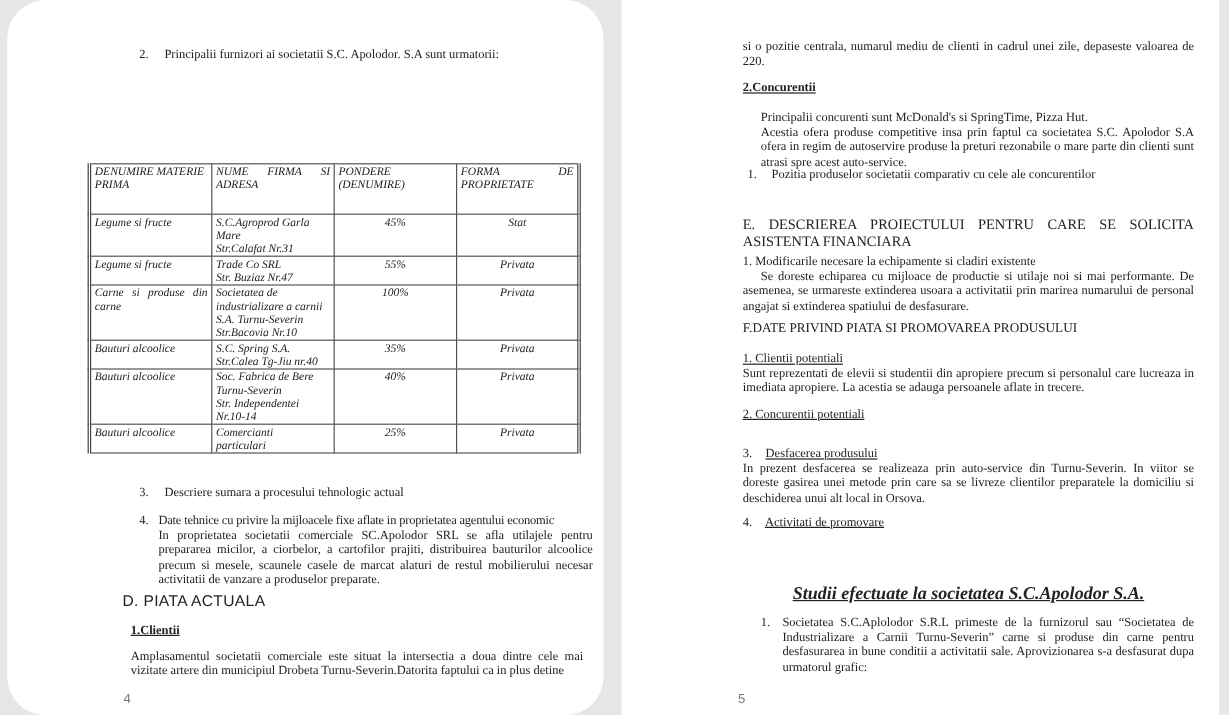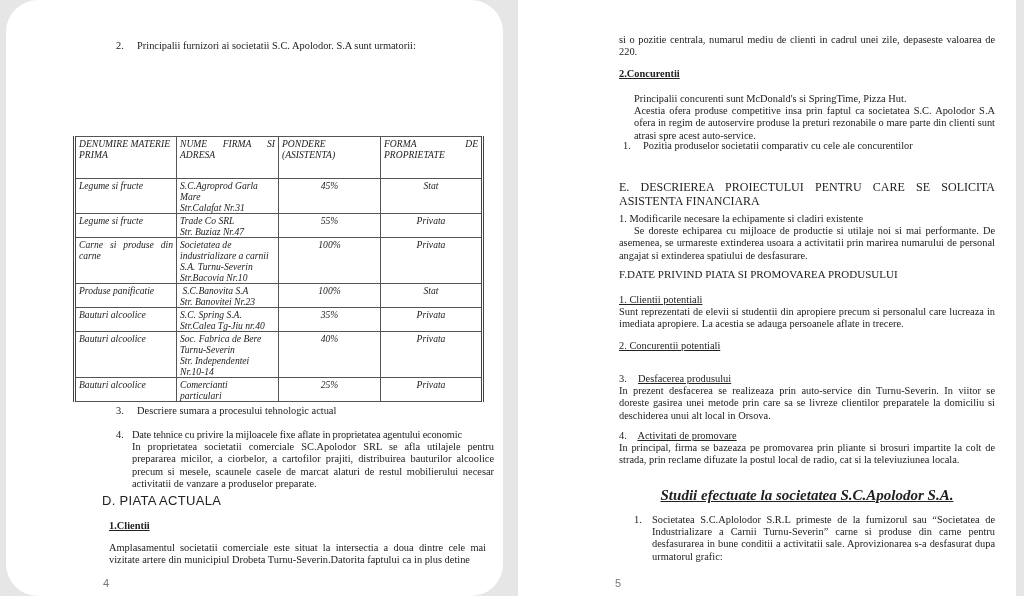--- a/index.html
+++ b/index.html
@@ -70,21 +70,21 @@
         <th>
           <div class="hdr-split">
             <span>NUME</span>
             <span>FIRMA</span>
             <span>SI</span>
           </div>
           <div>ADRESA</div>
         </th>
         <th>
           <div>PONDERE</div>
-          <div>(ASISTENTA)</div>
+          <div>(DENUMIRE)</div>
         </th>
         <th>
           <div class="hdr-split">
             <span>FORMA</span>
             <span>DE</span>
           </div>
           <div>PROPRIETATE</div>
         </th>
       </tr>
     </thead>
@@ -111,29 +111,20 @@
         <tr>
           <td class="j">Carne si produse din carne</td>
           <td>
             <div style="white-space: pre;">Societatea de</div>
             <div style="white-space: pre;">industrializare a carnii</div>
             <div style="white-space: pre;">S.A. Turnu-Severin</div>
             <div style="white-space: pre;">Str.Bacovia Nr.10</div>
           </td>
           <td class="center">100%</td>
           <td class="center">Privata</td>
-        </tr>
-        <tr>
-          <td>Produse panificatie</td>
-          <td>
-            <div style="white-space: pre;"> S.C.Banovita S.A</div>
-            <div style="white-space: pre;">Str. Banovitei Nr.23</div>
-          </td>
-          <td class="center">100%</td>
-          <td class="center">Stat</td>
         </tr>
         <tr>
           <td>Bauturi alcoolice</td>
           <td>
             <div style="white-space: pre;">S.C. Spring S.A.</div>
             <div style="white-space: pre;">Str.Calea Tg-Jiu nr.40</div>
           </td>
           <td class="center">35%</td>
           <td class="center">Privata</td>
         </tr>
@@ -230,21 +221,20 @@
     </div>
     <div class="just"> In prezent desfacerea se realizeaza prin auto-service din Turnu-Severin. In viitor se doreste gasirea unei metode prin care sa se livreze clientilor preparatele la domiciliu si deschiderea unui alt local in Orsova.</div>
   </div>
 
   <div class="abs t" style="left:101px; top:430px; width:376px;">
     <div>
       <span>4.</span>
       <span style="display:inline-block; width:6px;"></span>
       <span class="u">Activitati de promovare</span>
     </div>
-    <div class="just"> In principal, firma se bazeaza pe promovarea prin pliante si brosuri impartite la colt de strada, prin reclame difuzate la postul local de radio, cat si la televiuziunea locala.</div>
   </div>
 
   <div class="abs studii-title" style="left:101px; top:487px; width:376px;">Studii efectuate la societatea S.C.Apolodor S.A.</div>
 
   <div class="abs t" style="left:116px; top:514px; width:361px;">
     <div style="display:flex;">
       <span style="width:18px; flex:none;">1.</span>
       <div class="just" style="flex:1;">Societatea S.C.Aplolodor S.R.L primeste de la furnizorul sau “Societatea de Industrializare a Carnii Turnu-Severin” carne si produse din carne  pentru desfasurarea in bune conditii a activitatii sale. Aprovizionarea s-a desfasurat dupa urmatorul grafic:</div>
     </div>
   </div>

